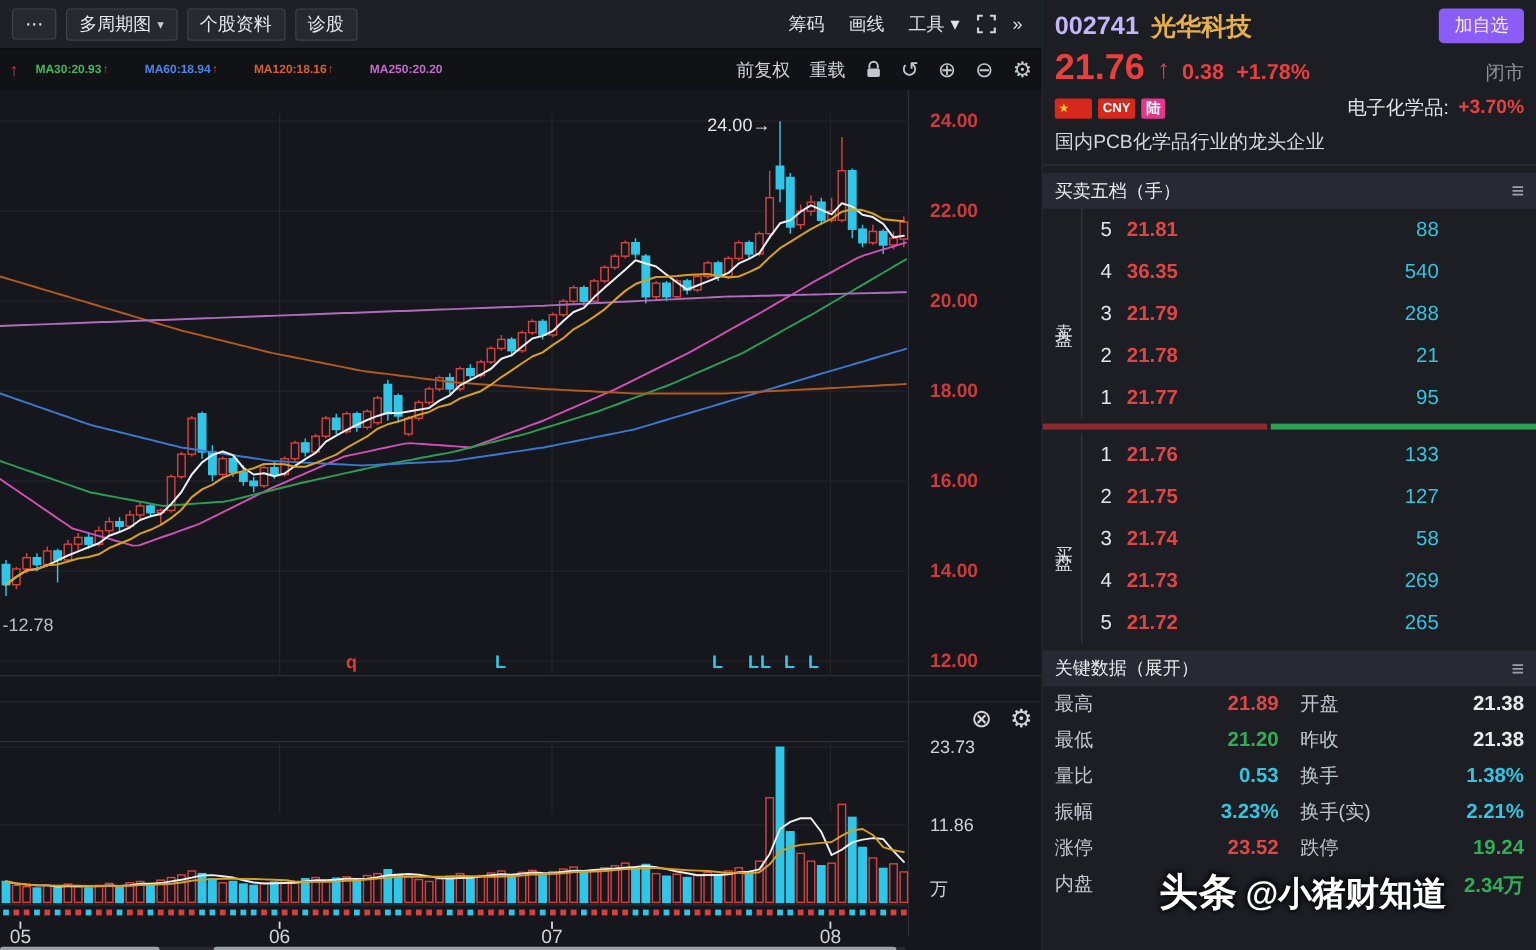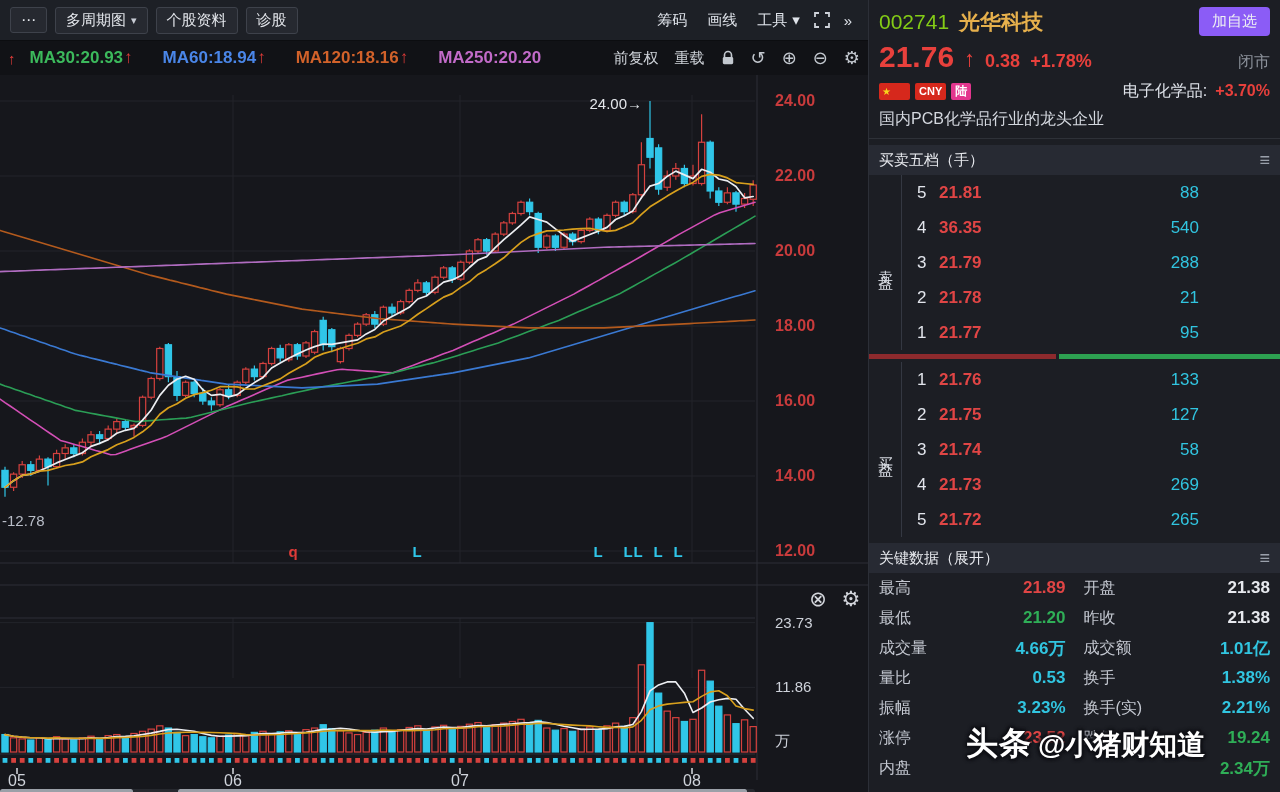--- a/index.html
+++ b/index.html
@@ -8,32 +8,32 @@
   
   #left{position:absolute;left:0;top:0;width:868px;height:792px;border-right:1px solid #2c2f37;background:#16171c;}
   #tb1{height:40px;background:#1d2026;display:flex;align-items:center;justify-content:space-between;
     padding:0 10px;border-bottom:1px solid #0c0d10;}
   #tb1-left,#tb1-right{display:flex;align-items:center;gap:8px;}
   .tbtn{background:#262930;border:1px solid #3e424b;border-radius:3px;color:#e4e7ec;font-size:15px;
     padding:3px 10px;white-space:nowrap;cursor:pointer;display:flex;align-items:center;gap:5px;}
   .tbtn .caret{font-size:11px;color:#c7ccd4;}
   .ttxt{color:#dfe3ea;font-size:15px;padding:2px 6px;white-space:nowrap;cursor:pointer;display:flex;align-items:center;gap:5px;}
   #tb2{height:34px;background:#111216;display:flex;align-items:center;padding:0 8px;gap:14px;}
-  .ma-item{font-size:17px;font-weight:700;white-space:nowrap;}
+  .ma-item{font-size:10px;font-weight:700;white-space:nowrap;}
   .ma-arrow{color:#e03b38;font-weight:700;margin-left:1px;}
   #lead-arrow{color:#e03b38;font-weight:700;font-size:15px;}
   #adjust-group{display:flex;align-items:center;gap:16px;margin-left:auto;}
   .adj{color:#cfd3d9;font-size:15px;cursor:pointer;white-space:nowrap;}
   .ticon{color:#c3c8cf;font-size:18px;line-height:1;cursor:pointer;}
   #chart{display:block;}
   
   #right{position:absolute;left:869px;top:0;width:411px;height:792px;background:#1c1e24;display:flex;flex-direction:column;}
   #hdr{padding:7px 10px 4px 10px;}
   #hdr-row1{display:flex;align-items:center;gap:10px;}
-  #stock-code{color:#84cc16;font-size:21px;font-weight:400;}
+  #stock-code{color:#c4b5fd;font-size:21px;font-weight:700;}
   #stock-name{color:#e6b04c;font-size:21px;font-weight:700;flex:1;}
   #add-fav{background:#8b5cf6;border:none;border-radius:4px;color:#eef0f3;font-size:15px;padding:5px 13px;cursor:pointer;}
   #hdr-row2{display:flex;align-items:baseline;gap:10px;margin-top:6px;}
   #price{color:#e8403c;font-size:30px;font-weight:700;line-height:1;}
   #price-arrow{color:#e8403c;font-size:22px;font-weight:700;transform:translateY(-1px);}
   #chg,#chg-pct{color:#e8403c;font-size:18px;font-weight:600;}
   #mkt-status{margin-left:auto;color:#8d939c;font-size:16px;}
   #tagrow{display:flex;align-items:center;gap:5px;padding:2px 10px 0 10px;height:24px;}
   .badge{height:17px;border-radius:2px;color:#fff;font-size:11px;font-weight:700;display:flex;align-items:center;justify-content:center;padding:0 4px;}
   #flag-badge{width:24px;background:#d6281c;color:#f7d51d;font-size:10px;justify-content:flex-start;padding-left:3px;}
@@ -654,30 +654,20 @@
             <span class="kd-label">最低</span>
             <span class="kd-val c-green">21.20</span>
           </div>
           <div class="kd-half">
             <span class="kd-label">昨收</span>
             <span class="kd-val c-white">21.38</span>
           </div>
         </div>
         <div class="kd-row">
           <div class="kd-half first">
-            <span class="kd-label">成交量</span>
-            <span class="kd-val c-cyan">4.66万</span>
-          </div>
-          <div class="kd-half">
-            <span class="kd-label">成交额</span>
-            <span class="kd-val c-cyan">1.01亿</span>
-          </div>
-        </div>
-        <div class="kd-row">
-          <div class="kd-half first">
             <span class="kd-label">量比</span>
             <span class="kd-val c-cyan">0.53</span>
           </div>
           <div class="kd-half">
             <span class="kd-label">换手</span>
             <span class="kd-val c-cyan">1.38%</span>
           </div>
         </div>
         <div class="kd-row">
           <div class="kd-half first">

